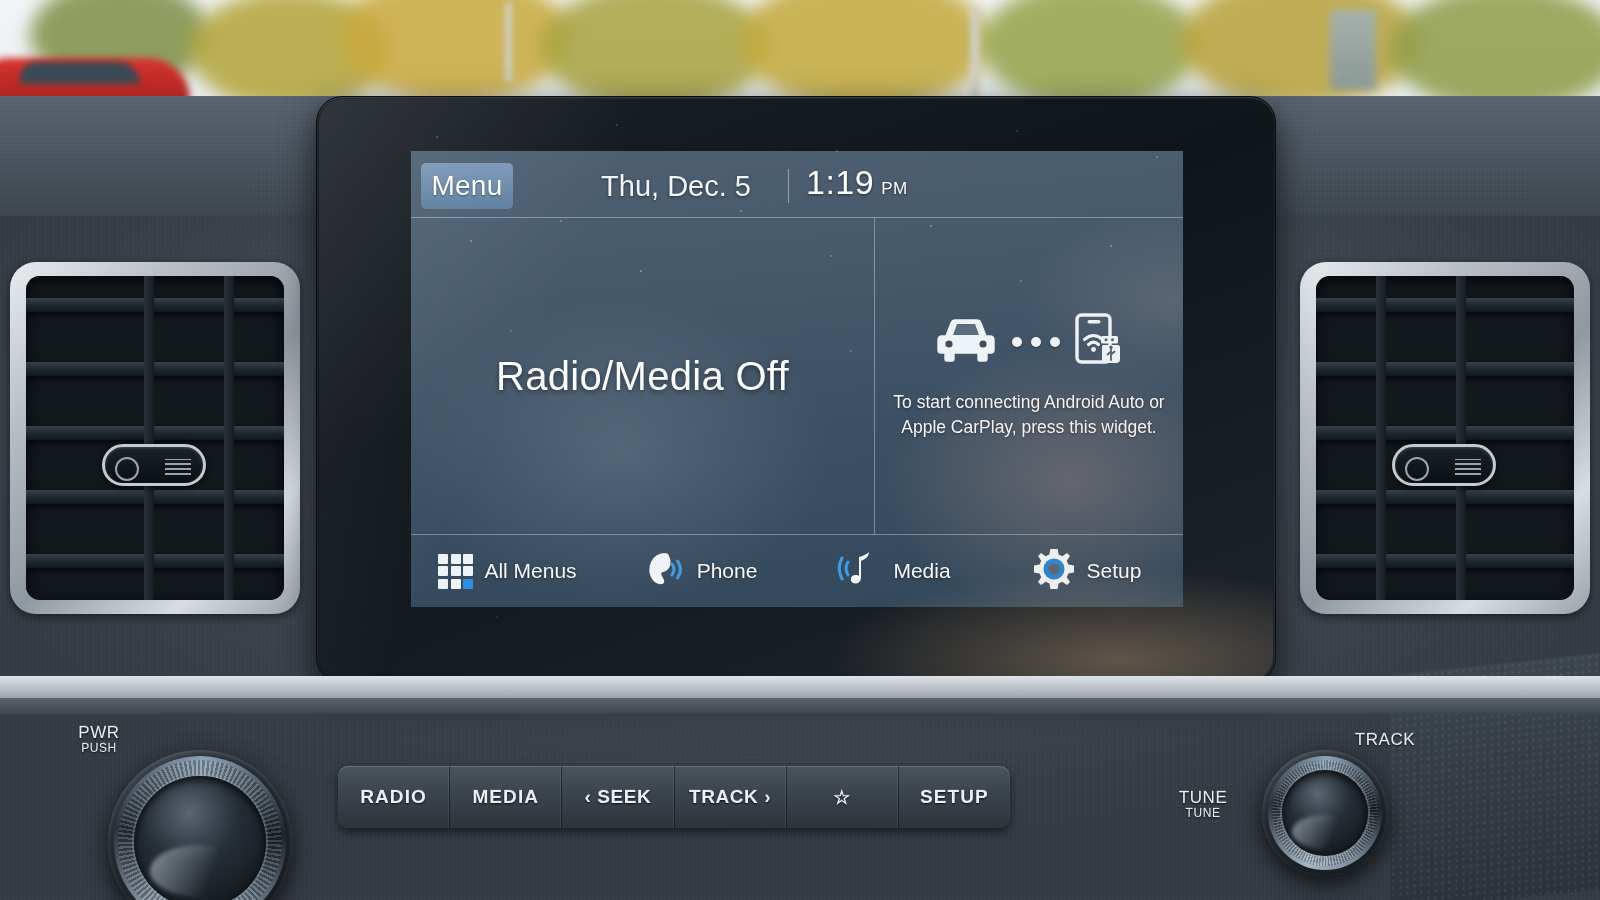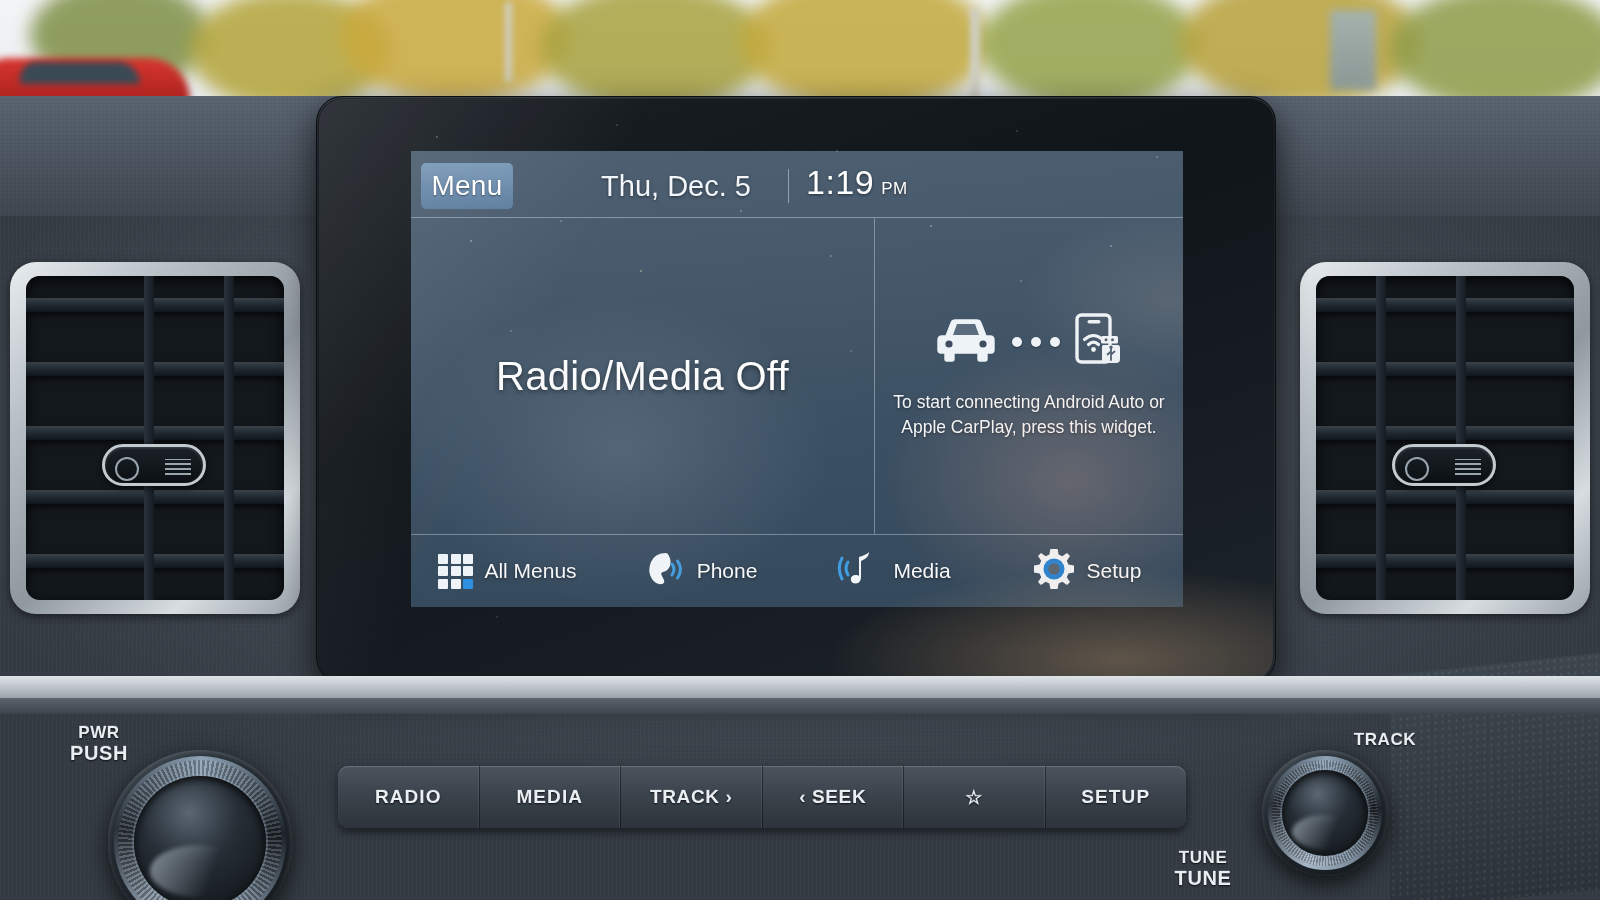--- a/index.html
+++ b/index.html
@@ -227,21 +227,21 @@
     position:absolute; left:0; top:676px; width:1600px; height:38px;
     background:linear-gradient(180deg,#dfe4e8 0%,#b6bdc3 35%,#8e969d 70%,#6e767d 100%);
   }
   .trim-inner {
     position:absolute; left:0; top:22px; width:1600px; height:16px;
     background:linear-gradient(180deg,#5a636b,#3c444c);
   }
 
   
   .btnbar {
-    position:absolute; left:338px; top:766px; width:848px; height:62px;
+    position:absolute; left:338px; top:766px; width:672px; height:62px;
     background:linear-gradient(180deg,#4b545e 0%,#3b434c 45%,#2d343b 100%);
     border-radius:10px;
     box-shadow:0 4px 10px rgba(0,0,0,.55), inset 0 1px 1px rgba(255,255,255,.18);
     display:flex;
   }
   .hbtn {
     flex:1; display:flex; align-items:center; justify-content:center;
     color:#eaeff4; font-size:19px; font-weight:bold; letter-spacing:1.1px;
     border-right:1px solid rgba(0,0,0,.45);
     box-shadow:inset -1px 0 0 rgba(255,255,255,.07);
@@ -273,25 +273,25 @@
       radial-gradient(circle at 42% 28%, #5a6672 0%, #262e36 40%, #0d1114 100%);
     box-shadow:inset 0 3px 10px rgba(0,0,0,.85), 0 0 0 2px rgba(150,170,190,.35);
   }
   .knob-face::after{
     content:""; position:absolute; left:12%; top:52%; width:76%; height:40%;
     background:linear-gradient(110deg, rgba(210,222,235,.55), rgba(210,222,235,0) 62%);
     filter:blur(2px); border-radius:50%;
   }
 
   .lbl {
-    position:absolute; color:#e9eef3; font-size:17px; font-weight:bold;
+    position:absolute; color:#e9eef3; font-size:17px; font-weight:normal;
     text-align:center; letter-spacing:.6px; line-height:1.12;
     text-shadow:0 1px 2px rgba(0,0,0,.8), 0 -1px 0 rgba(255,255,255,.15);
   }
-  .lbl small { display:block; font-size:20px; }
+  .lbl small { display:block; font-size:12px; }
 
   .speaker {
     position:absolute; right:0; top:664px; width:210px; height:236px;
     background:
       radial-gradient(circle, rgba(255,255,255,.10) 1px, transparent 1.4px) 0 0/7px 7px,
       linear-gradient(180deg,#3f474f,#2b3239);
     opacity:.9;
     transform:skewY(-6deg);
   }
 </style>
@@ -478,38 +478,38 @@
   <div class="hu-dust"></div>
 </div>
 
 <div class="trim">
   <div class="trim-inner"></div>
 </div>
 
 <div class="btnbar">
   <div class="hbtn">RADIO</div>
   <div class="hbtn">MEDIA</div>
+  <div class="hbtn seek">‹ SEEK</div>
   <div class="hbtn seek">TRACK ›</div>
-  <div class="hbtn seek">‹ SEEK</div>
   <div class="hbtn">☆</div>
   <div class="hbtn">SETUP</div>
 </div>
 
 <div class="knob" style="left:108px;top:750px;width:184px;height:184px;">
   <div class="knob-ring"></div>
   <div class="knob-ridge"></div>
   <div class="knob-face"></div>
 </div>
 <div class="lbl" style="left:44px;top:723px;width:110px;">
   <span>PWR</span>
   <small>PUSH</small>
 </div>
 
 <div class="knob" style="left:1262px;top:750px;width:126px;height:126px;">
   <div class="knob-ring"></div>
   <div class="knob-ridge"></div>
   <div class="knob-face" style="inset:20px;"></div>
 </div>
 <div class="lbl" style="left:1330px;top:730px;width:110px;">TRACK</div>
-<div class="lbl" style="left:1148px;top:848px;width:110px;">
+<div class="lbl" style="left:1148px;top:788px;width:110px;">
   <span>TUNE</span>
   <small>TUNE</small>
 </div>
 
 </body></html>

